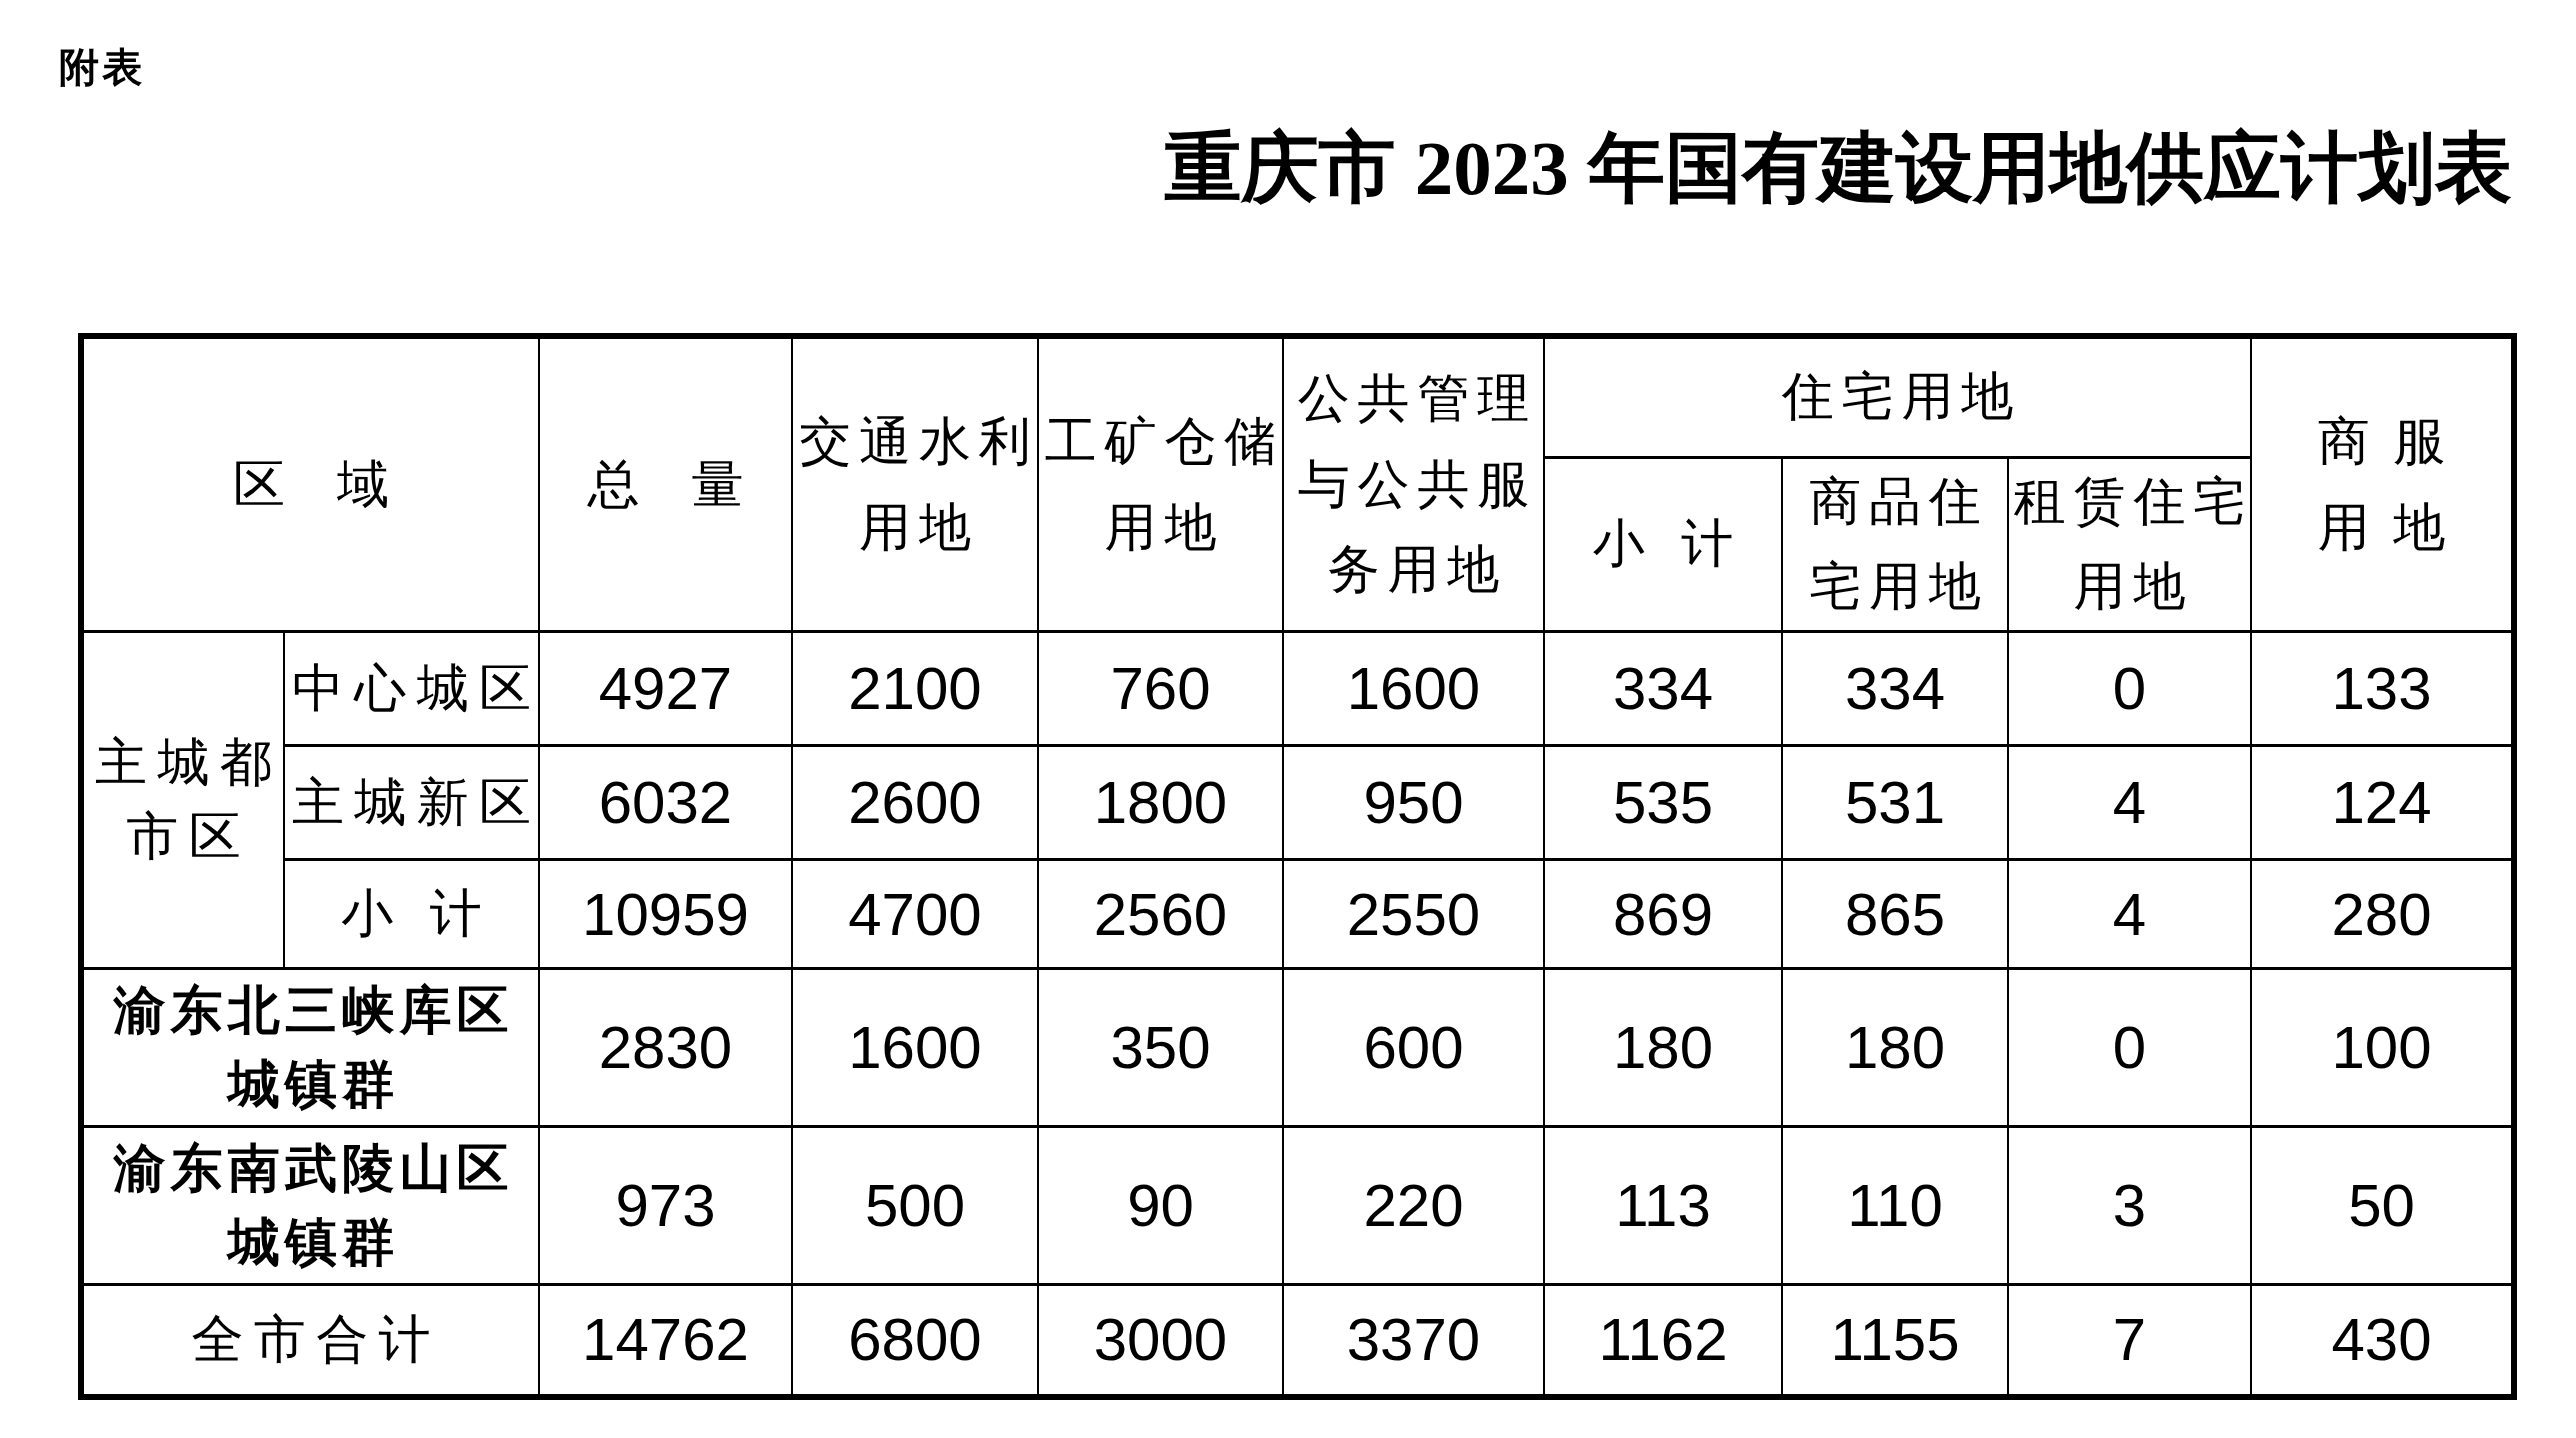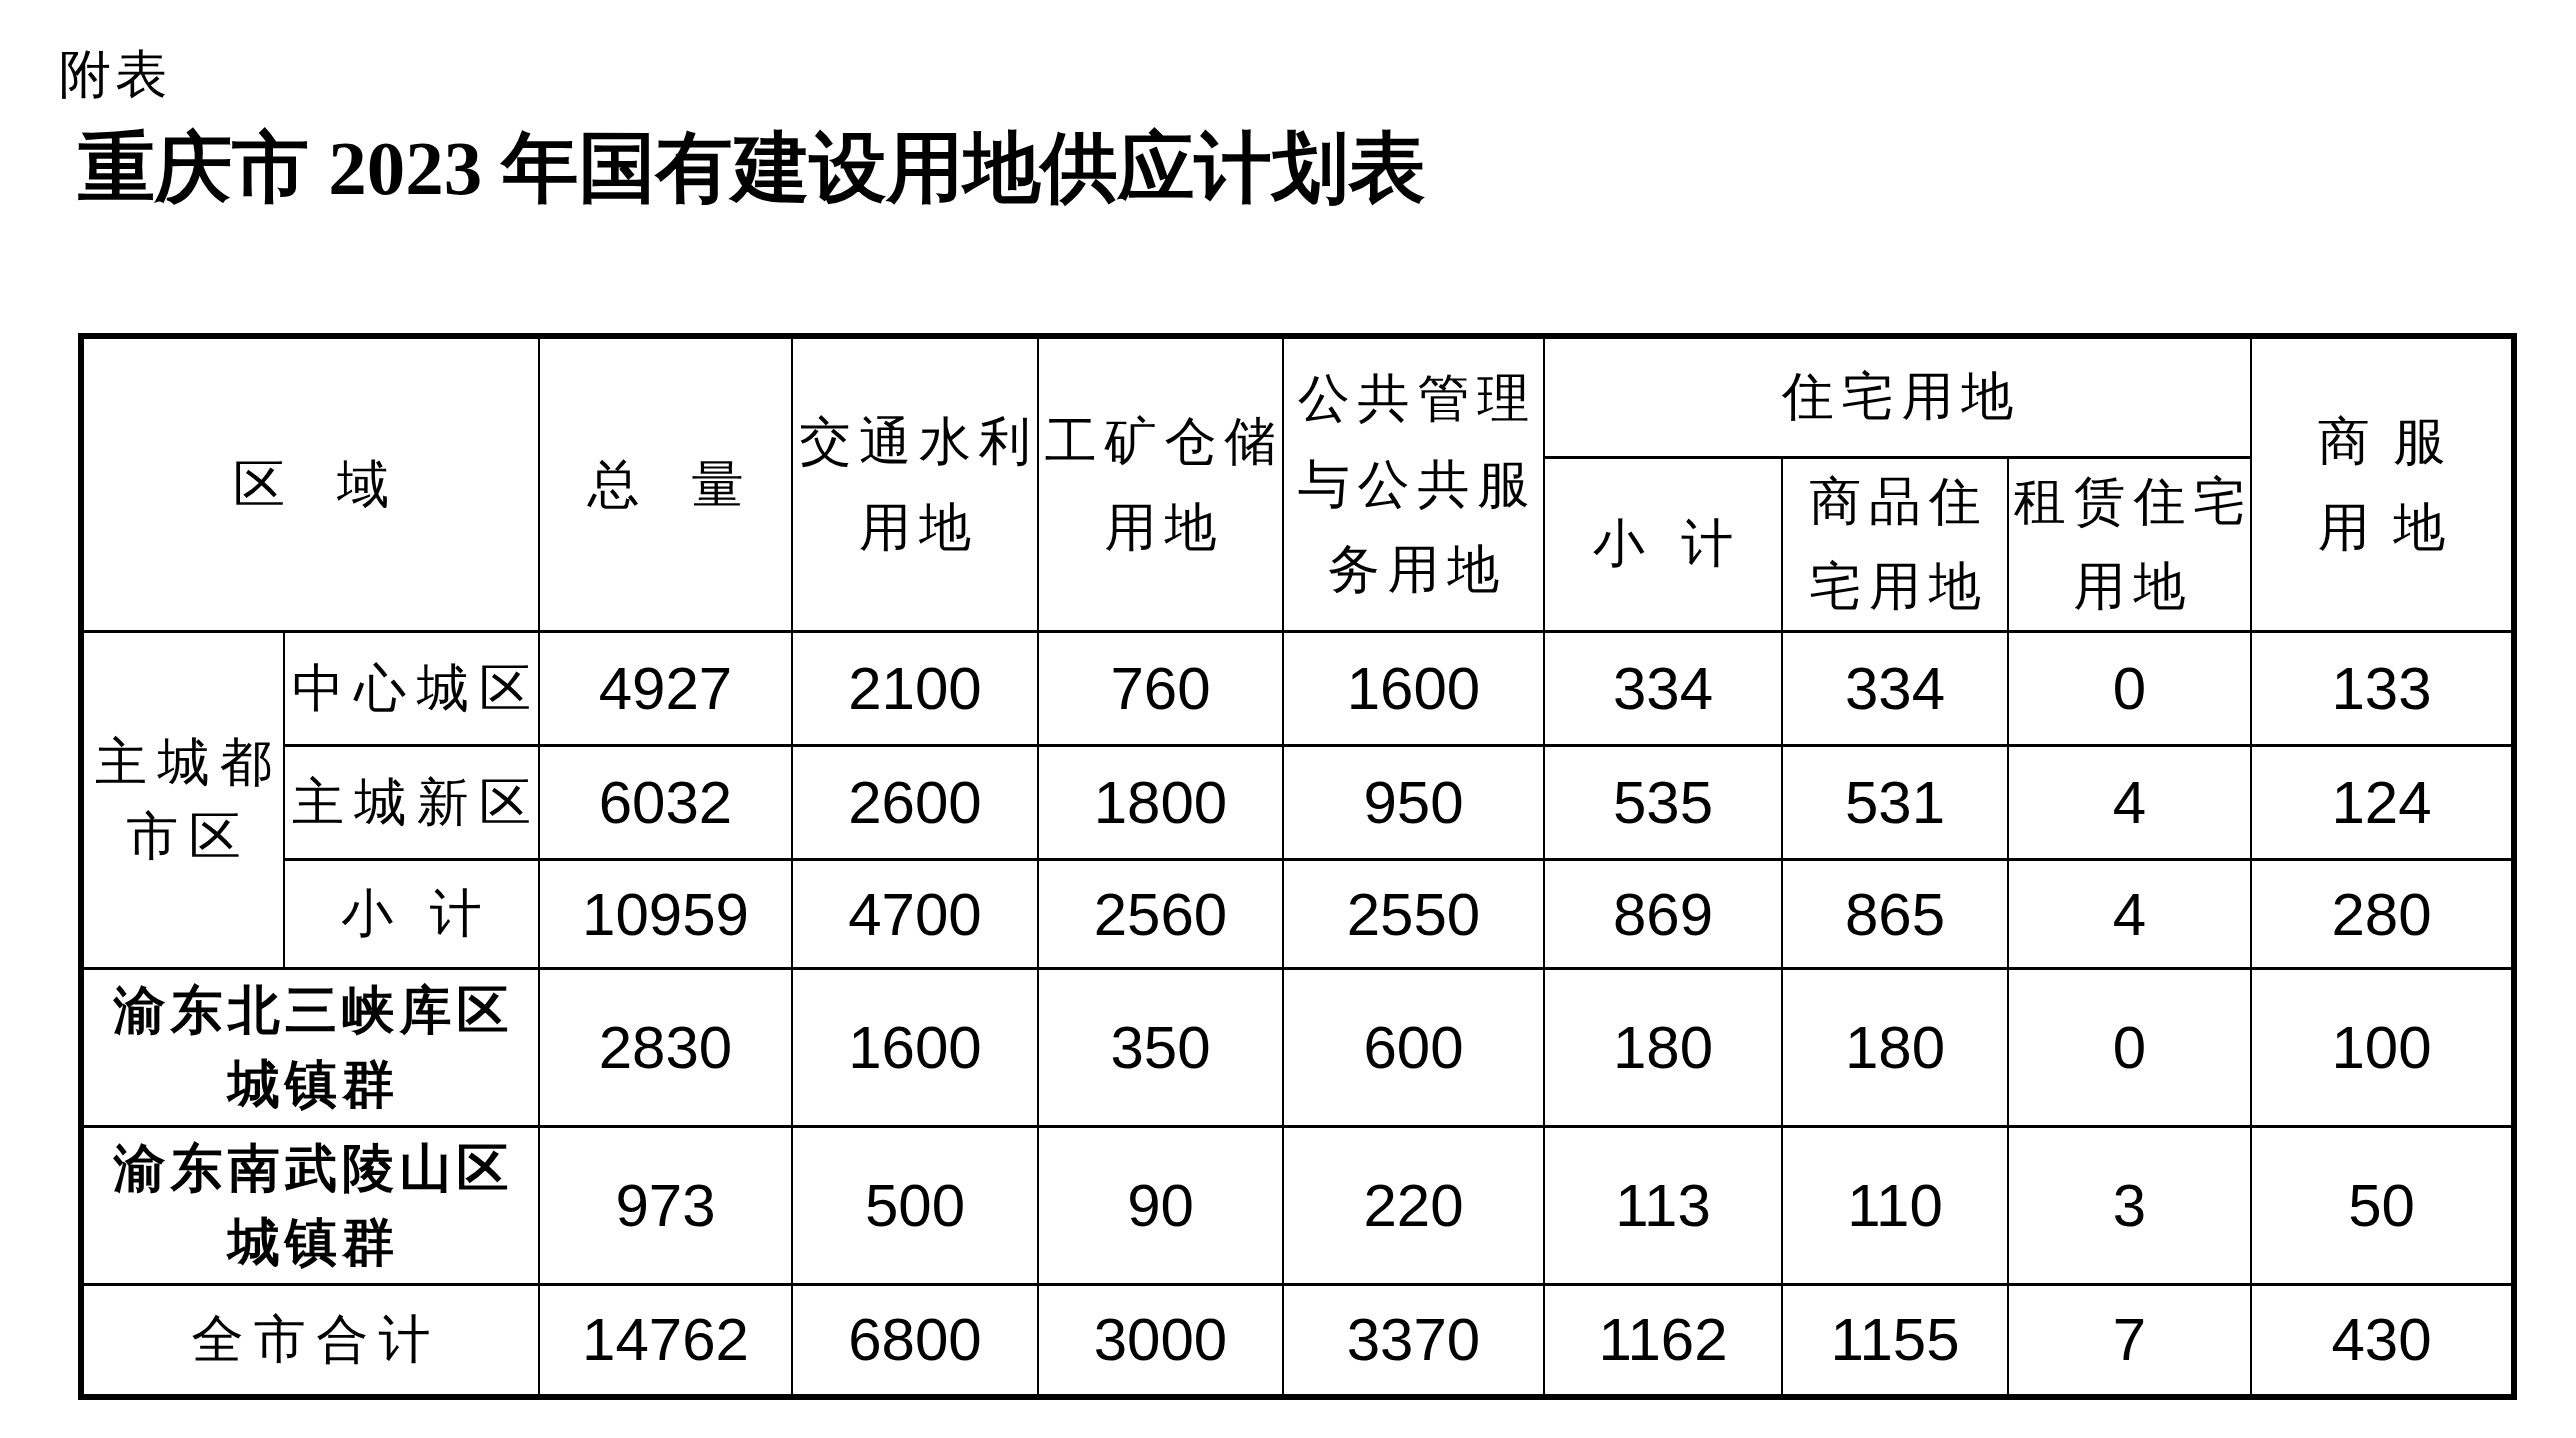--- a/index.html
+++ b/index.html
@@ -13,31 +13,31 @@
     height: 1439px;
     background: #ffffff;
     font-family: "Liberation Serif", "DejaVu Serif", serif;
     color: #000000;
     overflow: hidden;
   }
   .appendix-tag {
     position: absolute;
     left: 59px;
     top: 40px;
-    font-size: 52px;
-    font-weight: normal;
+    font-size: 40px;
+    font-weight: bold;
     letter-spacing: 0.08em;
     white-space: pre-line;
   }
   .doc-title {
     position: absolute;
     left: 78px;
     width: 2434px;
     top: 117px;
-    text-align: left;
+    text-align: right;
     font-size: 77px;
     font-weight: bold;
     white-space: pre-line;
   }
   .unit-note {
     position: absolute;
     top: 242px;
     right: 232px;
     font-size: 52px;
     white-space: pre-line;

